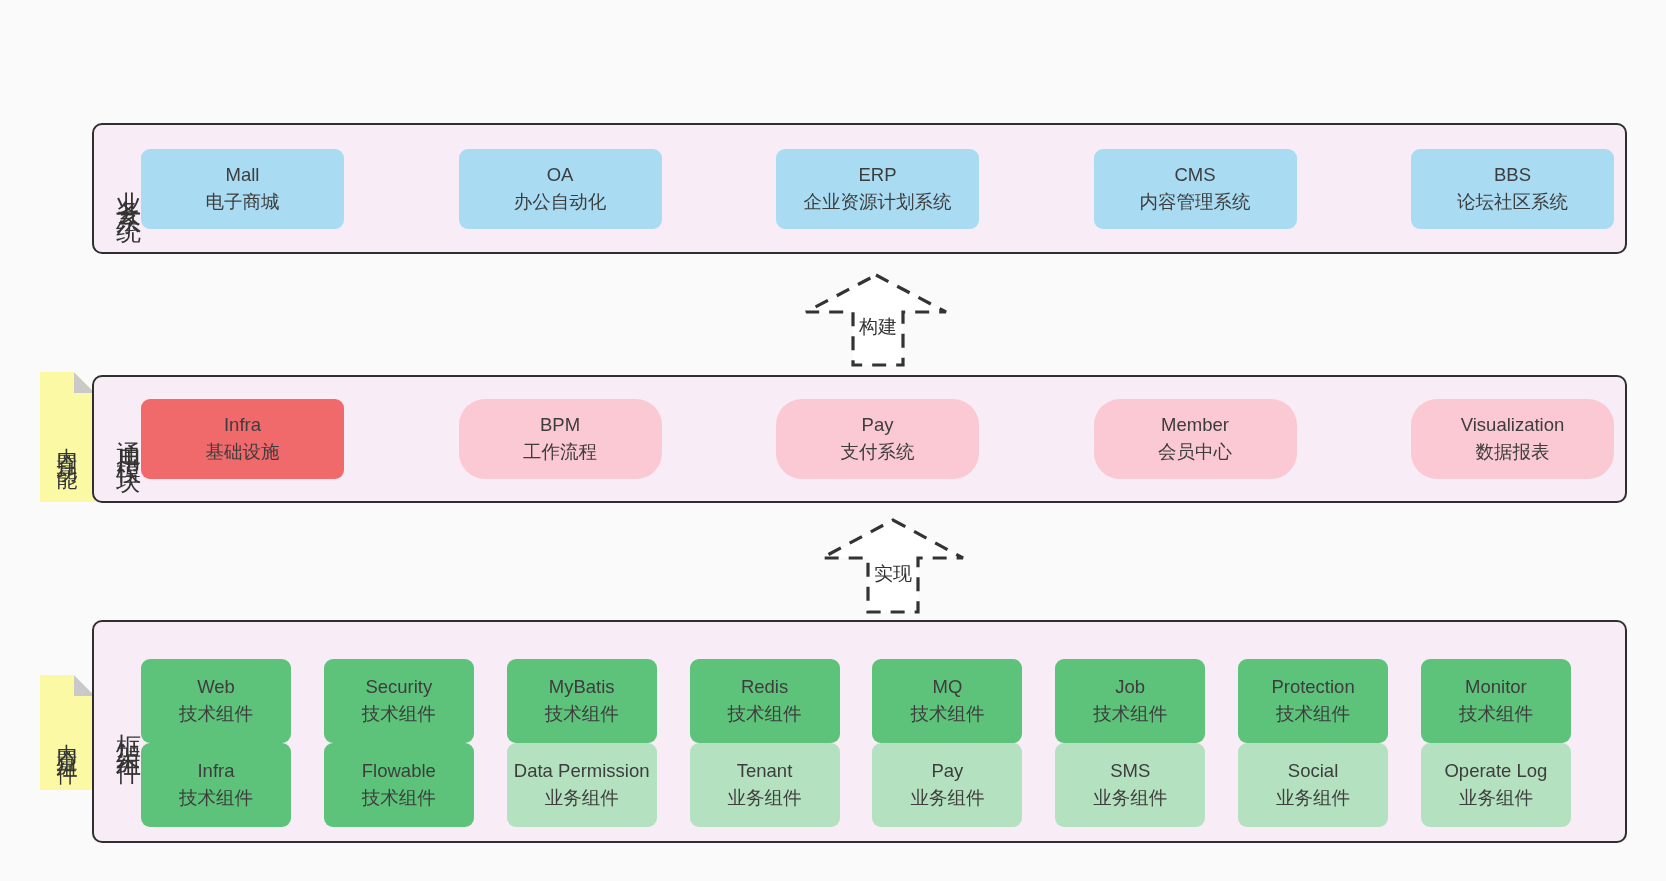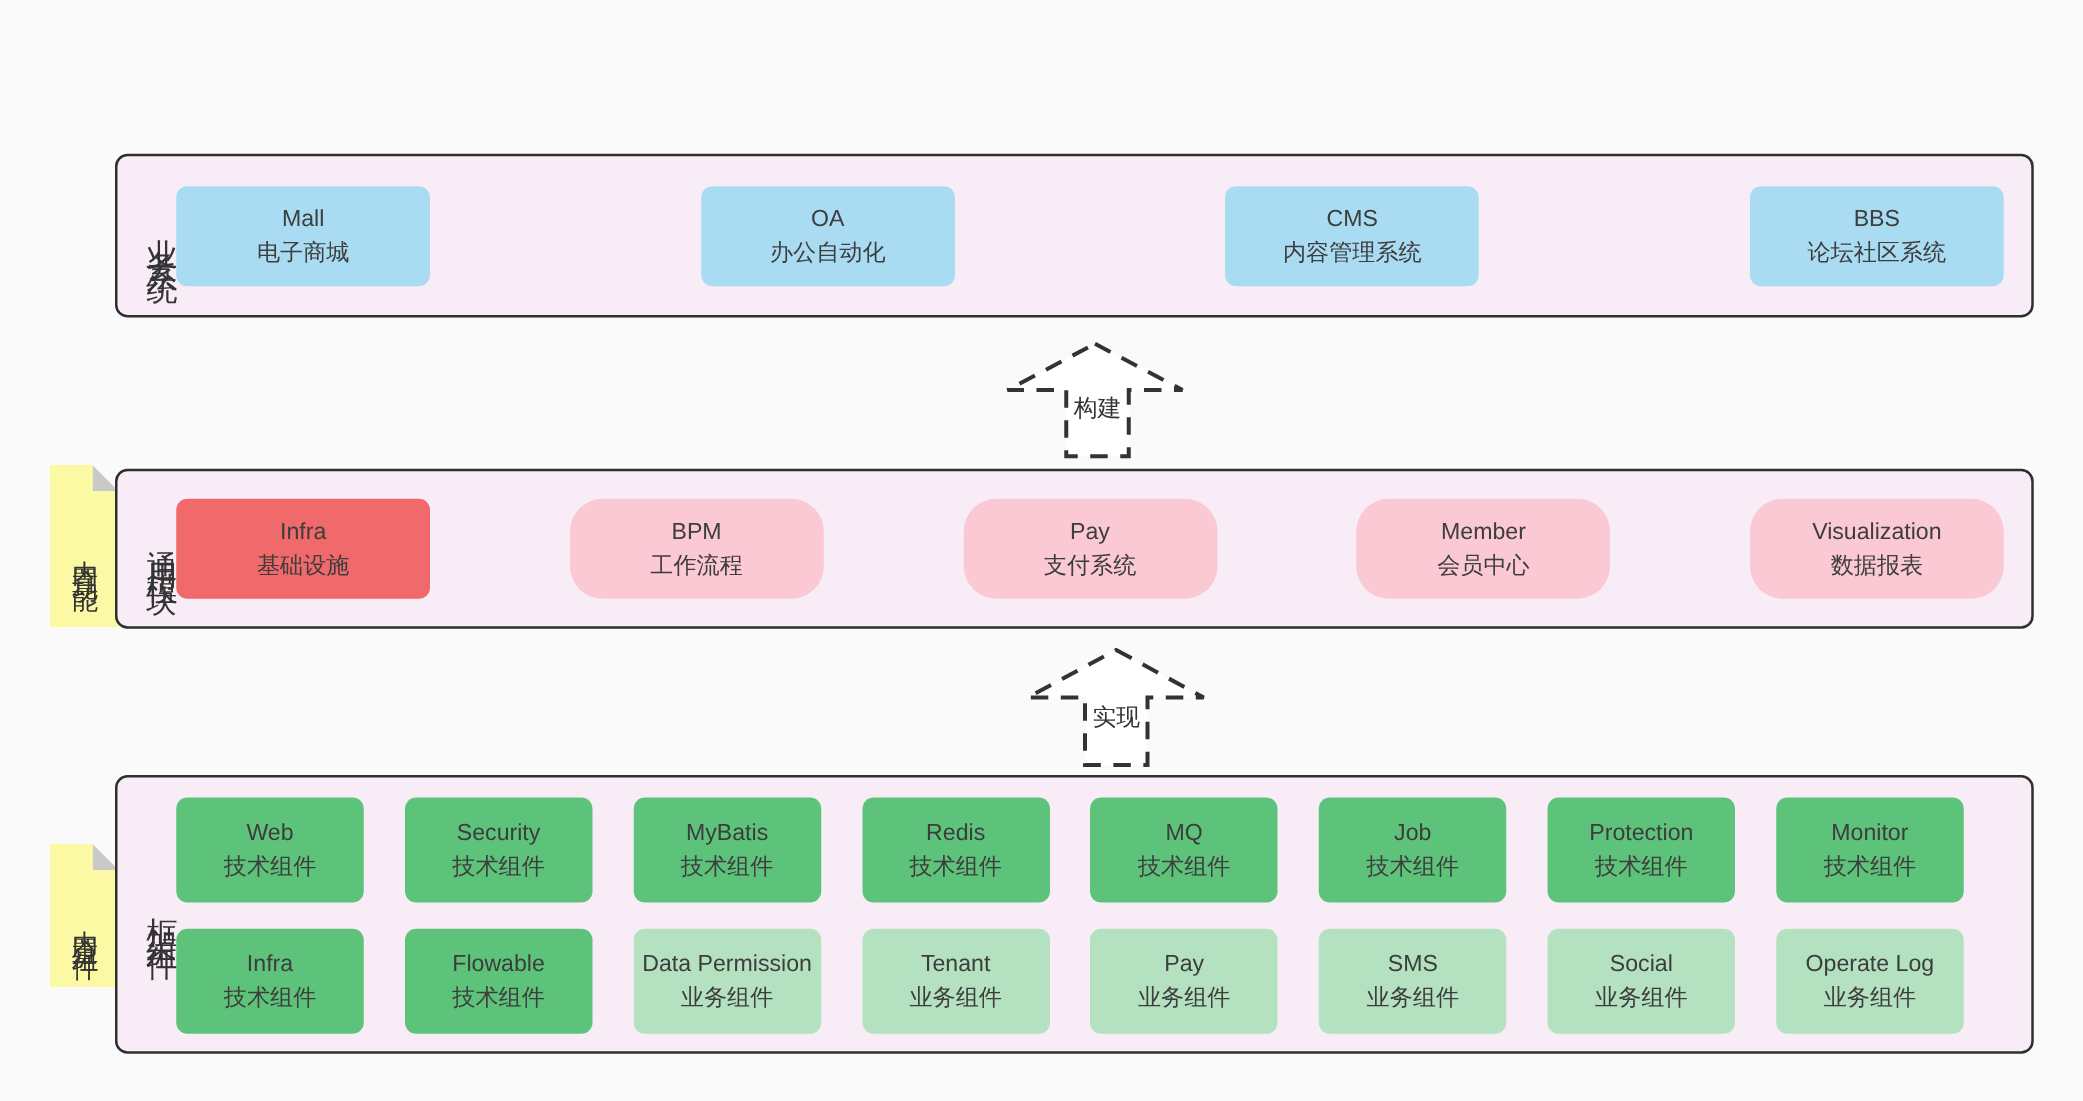--- a/index.html
+++ b/index.html
@@ -25,24 +25,24 @@
 
   .v-label {
     flex:0 0 37px; margin-left:10px;
     writing-mode:vertical-rl; text-orientation:upright;
     font-size:25px; letter-spacing:9px; line-height:1;
     color:#333; text-align:center; align-self:center;
   }
 
   .boxes {
     flex:1; display:flex; justify-content:space-between; align-items:center;
-    padding-right:22px;
+    padding-right:11px;
   }
   .grid {
-    flex:1; display:flex; flex-direction:column; justify-content:space-between;
+    flex:1; display:flex; flex-direction:column; justify-content:flex-end;
     padding:16px 54px 14px 0; align-self:stretch; box-sizing:border-box;
   }
   .grid .row { display:flex; justify-content:space-between; }
 
   .box {
     box-sizing:border-box; border-radius:9px;
     display:flex; flex-direction:column; align-items:center; justify-content:center;
     text-align:center; font-size:18.5px; line-height:1.45; padding:2px 6px;
   }
   .box-big   { width:203px; height:80px; }
@@ -105,20 +105,24 @@
   <div class="boxes">
     <div class="box box-big blue">
       <span>Mall</span>
       <span>电子商城</span>
     </div>
     <div class="box box-big blue">
       <span>OA</span>
       <span>办公自动化</span>
     </div>
     <div class="box box-big blue">
+      <span>ERP</span>
+      <span>企业资源计划系统</span>
+    </div>
+    <div class="box box-big blue">
       <span>CMS</span>
       <span>内容管理系统</span>
     </div>
     <div class="box box-big blue">
       <span>BBS</span>
       <span>论坛社区系统</span>
     </div>
   </div>
 </div>
 

